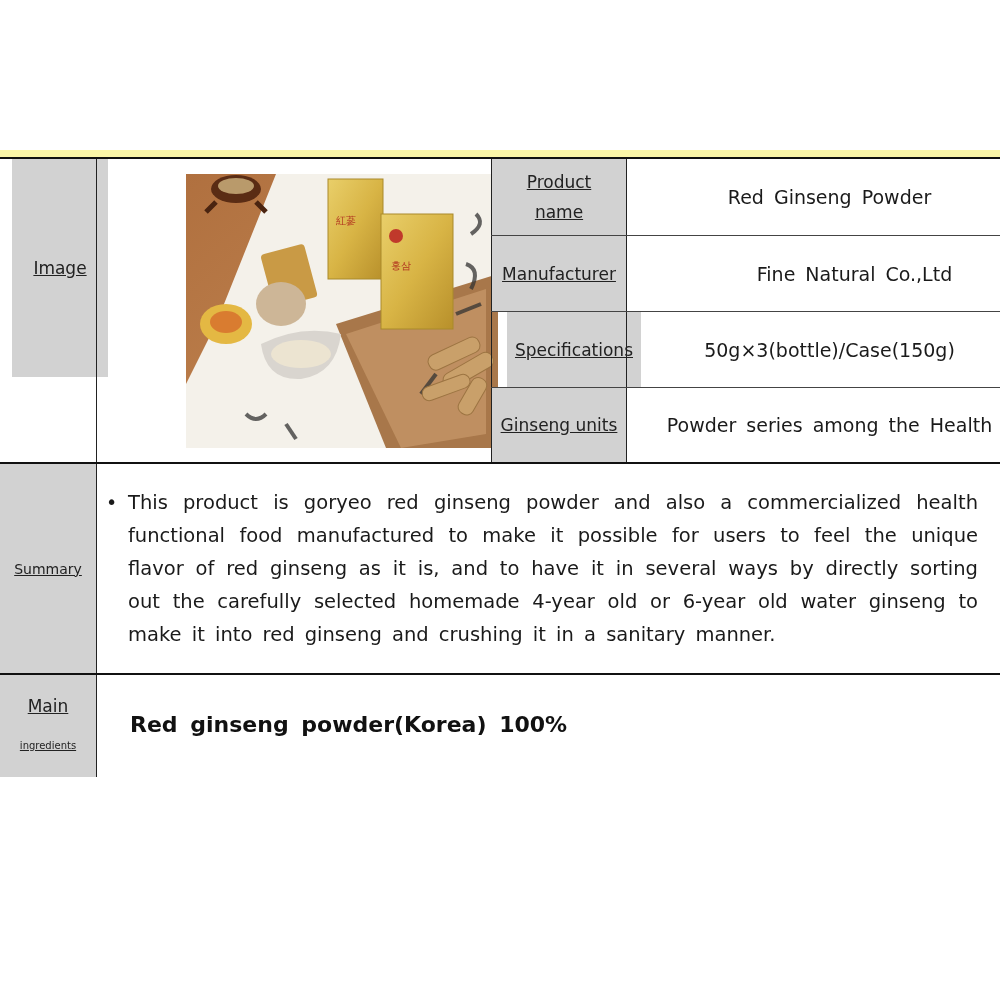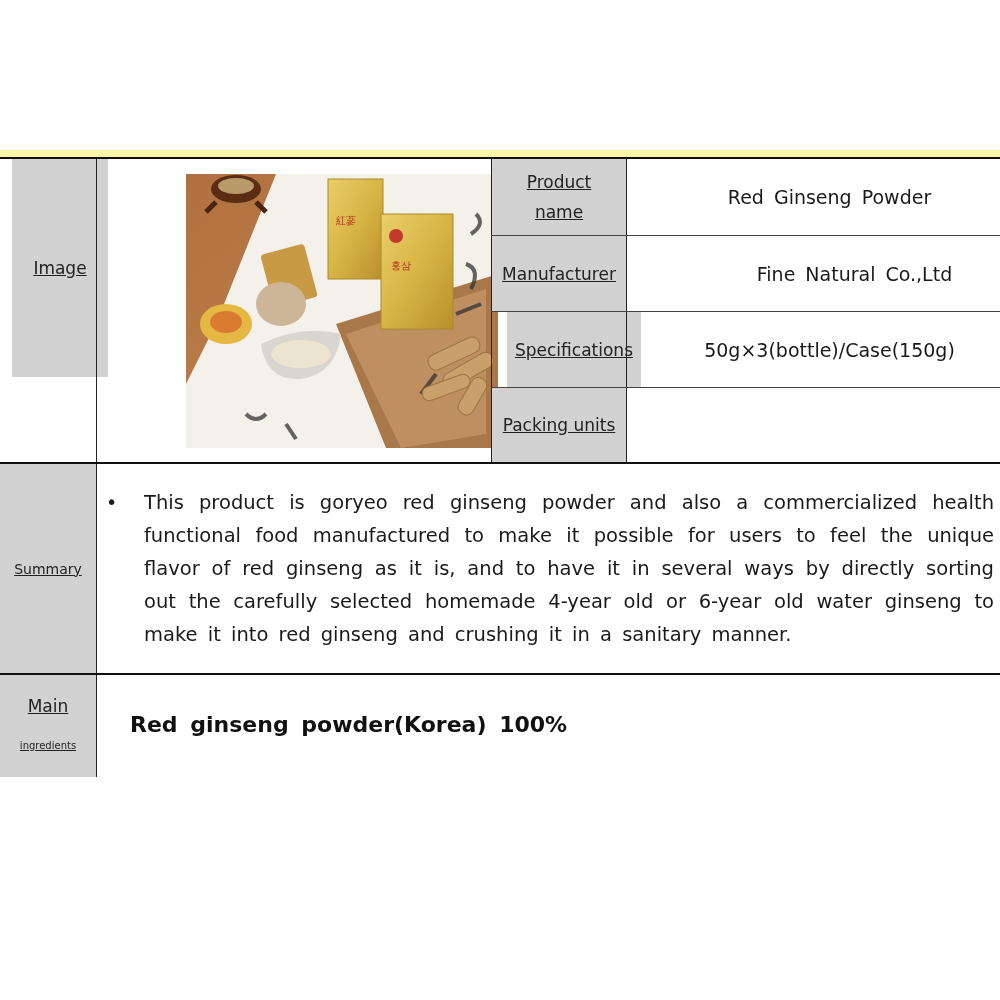--- a/index.html
+++ b/index.html
@@ -9,21 +9,21 @@
   .top-rule { position:absolute; left:0; top:157px; width:1000px; height:2px; background:#111; }
   .label-cell { position:absolute; background:#d2d2d2; display:flex; align-items:center; justify-content:center;
                 text-align:right; font-size:17px; color:#222; line-height:30px;text-decoration:underline; }
   .vline { position:absolute; width:1px; background:#222; }
   .hline { position:absolute; height:1px; background:#444; }
   .hline.thick { height:2px; background:#111; }
   .value-cell { position:absolute; display:flex; align-items:center; justify-content:center; text-align:center;
                 font-size:19px; word-spacing:4px; line-height:32px; color:#1a1a1a;margin-left:16px; }
   .photo { position:absolute; left:138px; top:174px; width:312px; height:274px; overflow:hidden;padding-left:48px; }
   .summary-text { position:absolute; left:128px; top:486px; width:850px; font-size:19.5px; line-height:33px;
-                  word-spacing:4px; text-align:justify; color:#1a1a1a;margin-left:16px; }
+                  word-spacing:4px; text-align:justify; color:#1a1a1a; }
   .bullet { position:absolute; left:106px; top:486px; font-size:19px; line-height:33px; }
   .ingredients { position:absolute; left:130px; top:712px; font-size:22px; font-weight:bold; word-spacing:5px; color:#111; }
 </style>
 </head>
 <body>
 
 <div class="yellow-bar"></div>
 <div class="top-rule"></div>
 
 <div class="label-cell" style="left:12px;top:159px;width:96px;height:218px;">
@@ -103,23 +103,24 @@
 </div>
 
 <div class="label-cell" style="left:492px;top:312px;width:134px;height:75px;margin-left:15px;">
   <span>Specifications</span>
 </div>
 <div class="value-cell" style="left:627px;top:312px;width:373px;height:75px;word-spacing:0;">
   <span>50g×3(bottle)/Case(150g)</span>
 </div>
 
 <div class="label-cell" style="left:492px;top:388px;width:134px;height:74px;">
-  <span>Packing units</span>
+  <span>Ginseng units</span>
 </div>
 <div class="value-cell" style="left:627px;top:388px;width:373px;height:74px;flex-direction:column;">
+  <span>Powder series among the Health</span>
 </div>
 
 <div class="vline" style="left:96px;top:159px;height:618px;"></div>
 <div class="vline" style="left:491px;top:159px;height:304px;"></div>
 <div class="vline" style="left:626px;top:159px;height:304px;"></div>
 <div class="hline" style="left:491px;top:235px;width:509px;"></div>
 <div class="hline" style="left:491px;top:311px;width:509px;"></div>
 <div class="hline" style="left:491px;top:387px;width:509px;"></div>
 <div class="hline thick" style="left:0;top:462px;width:1000px;"></div>
 <div class="hline thick" style="left:0;top:673px;width:1000px;"></div>

